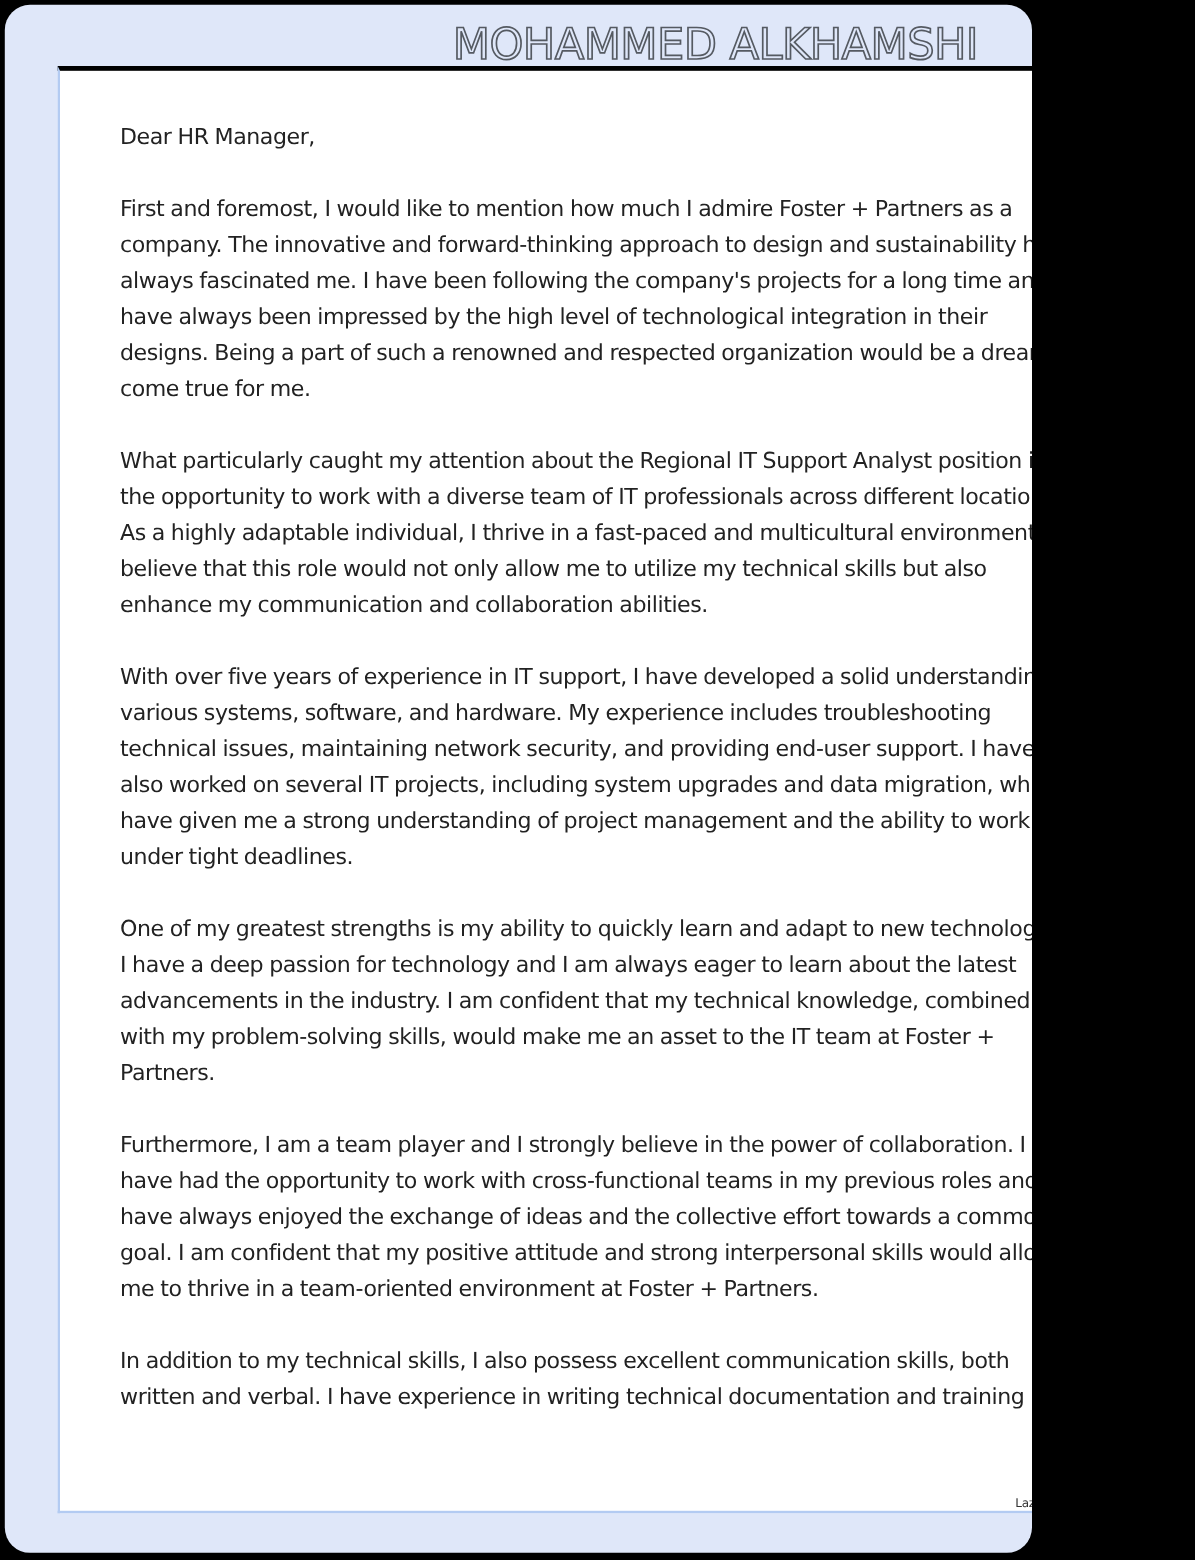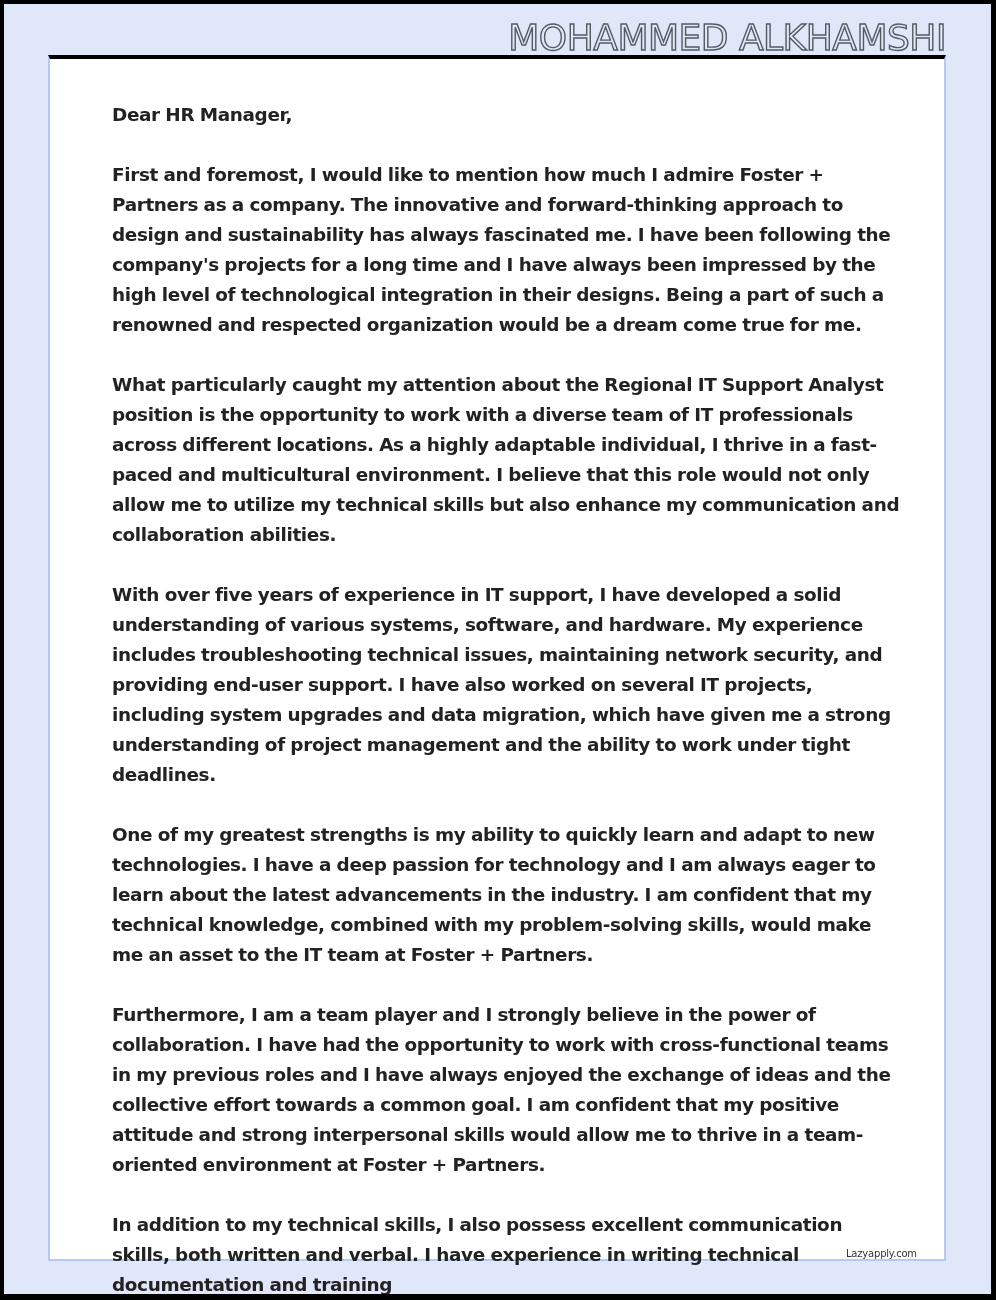--- a/index.html
+++ b/index.html
@@ -2,22 +2,22 @@
 <html><head>
   <meta charset="utf-8">
   <style>
     html, body { margin: 0; padding: 0; }
     body {
       width: 996px; height: 1300px; overflow: hidden; position: relative;
       background: #000;
       font-family: "DejaVu Sans", sans-serif;
     }
     .frame {
-      position: absolute; left: 4px; top: 4px; width: 987px; height: 1290px;
-      background: #dfe7f9; overflow: hidden;
+      position: absolute; left: 4px; top: 4px; width: 856px; height: 1290px;
+      background: #dfe7f9; overflow: hidden; border-radius: 21px;
     }
     .name {
       position: absolute; right: 45px; top: 12px;
       font-family: "DejaVu Sans", sans-serif;
       font-size: 36px; letter-spacing: -0.5px;
       color: #dfe7f9;
       -webkit-text-stroke: 1.4px #555a62;
       line-height: 44px; white-space: nowrap;
     }
     .page {
@@ -25,21 +25,21 @@
       background: #fff;
       border-left: 2px solid #b3cbf2; border-right: 2px solid #b3cbf2; border-bottom: 2px solid #b3cbf2;
       border-top: 4px solid #000;
       box-sizing: border-box;
     }
     .letter {
       position: absolute; left: 96px; top: 96px; width: 800px;
       font-size: 18.4px; line-height: 30px; color: #222;
       letter-spacing: -0.35px; word-spacing: -0.5px;
     }
-    .letter p { margin: 0 0 30px 12px; font-weight: bold; }
+    .letter p { margin: 0 0 30px 0; }
     .watermark {
       position: absolute; left: 842px; top: 1244px;
       font-size: 10px; color: #333; letter-spacing: -0.2px;
     }
   </style>
 </head>
 <body>
 
 <div class="frame">
   <div class="name">MOHAMMED ALKHAMSHI</div>

